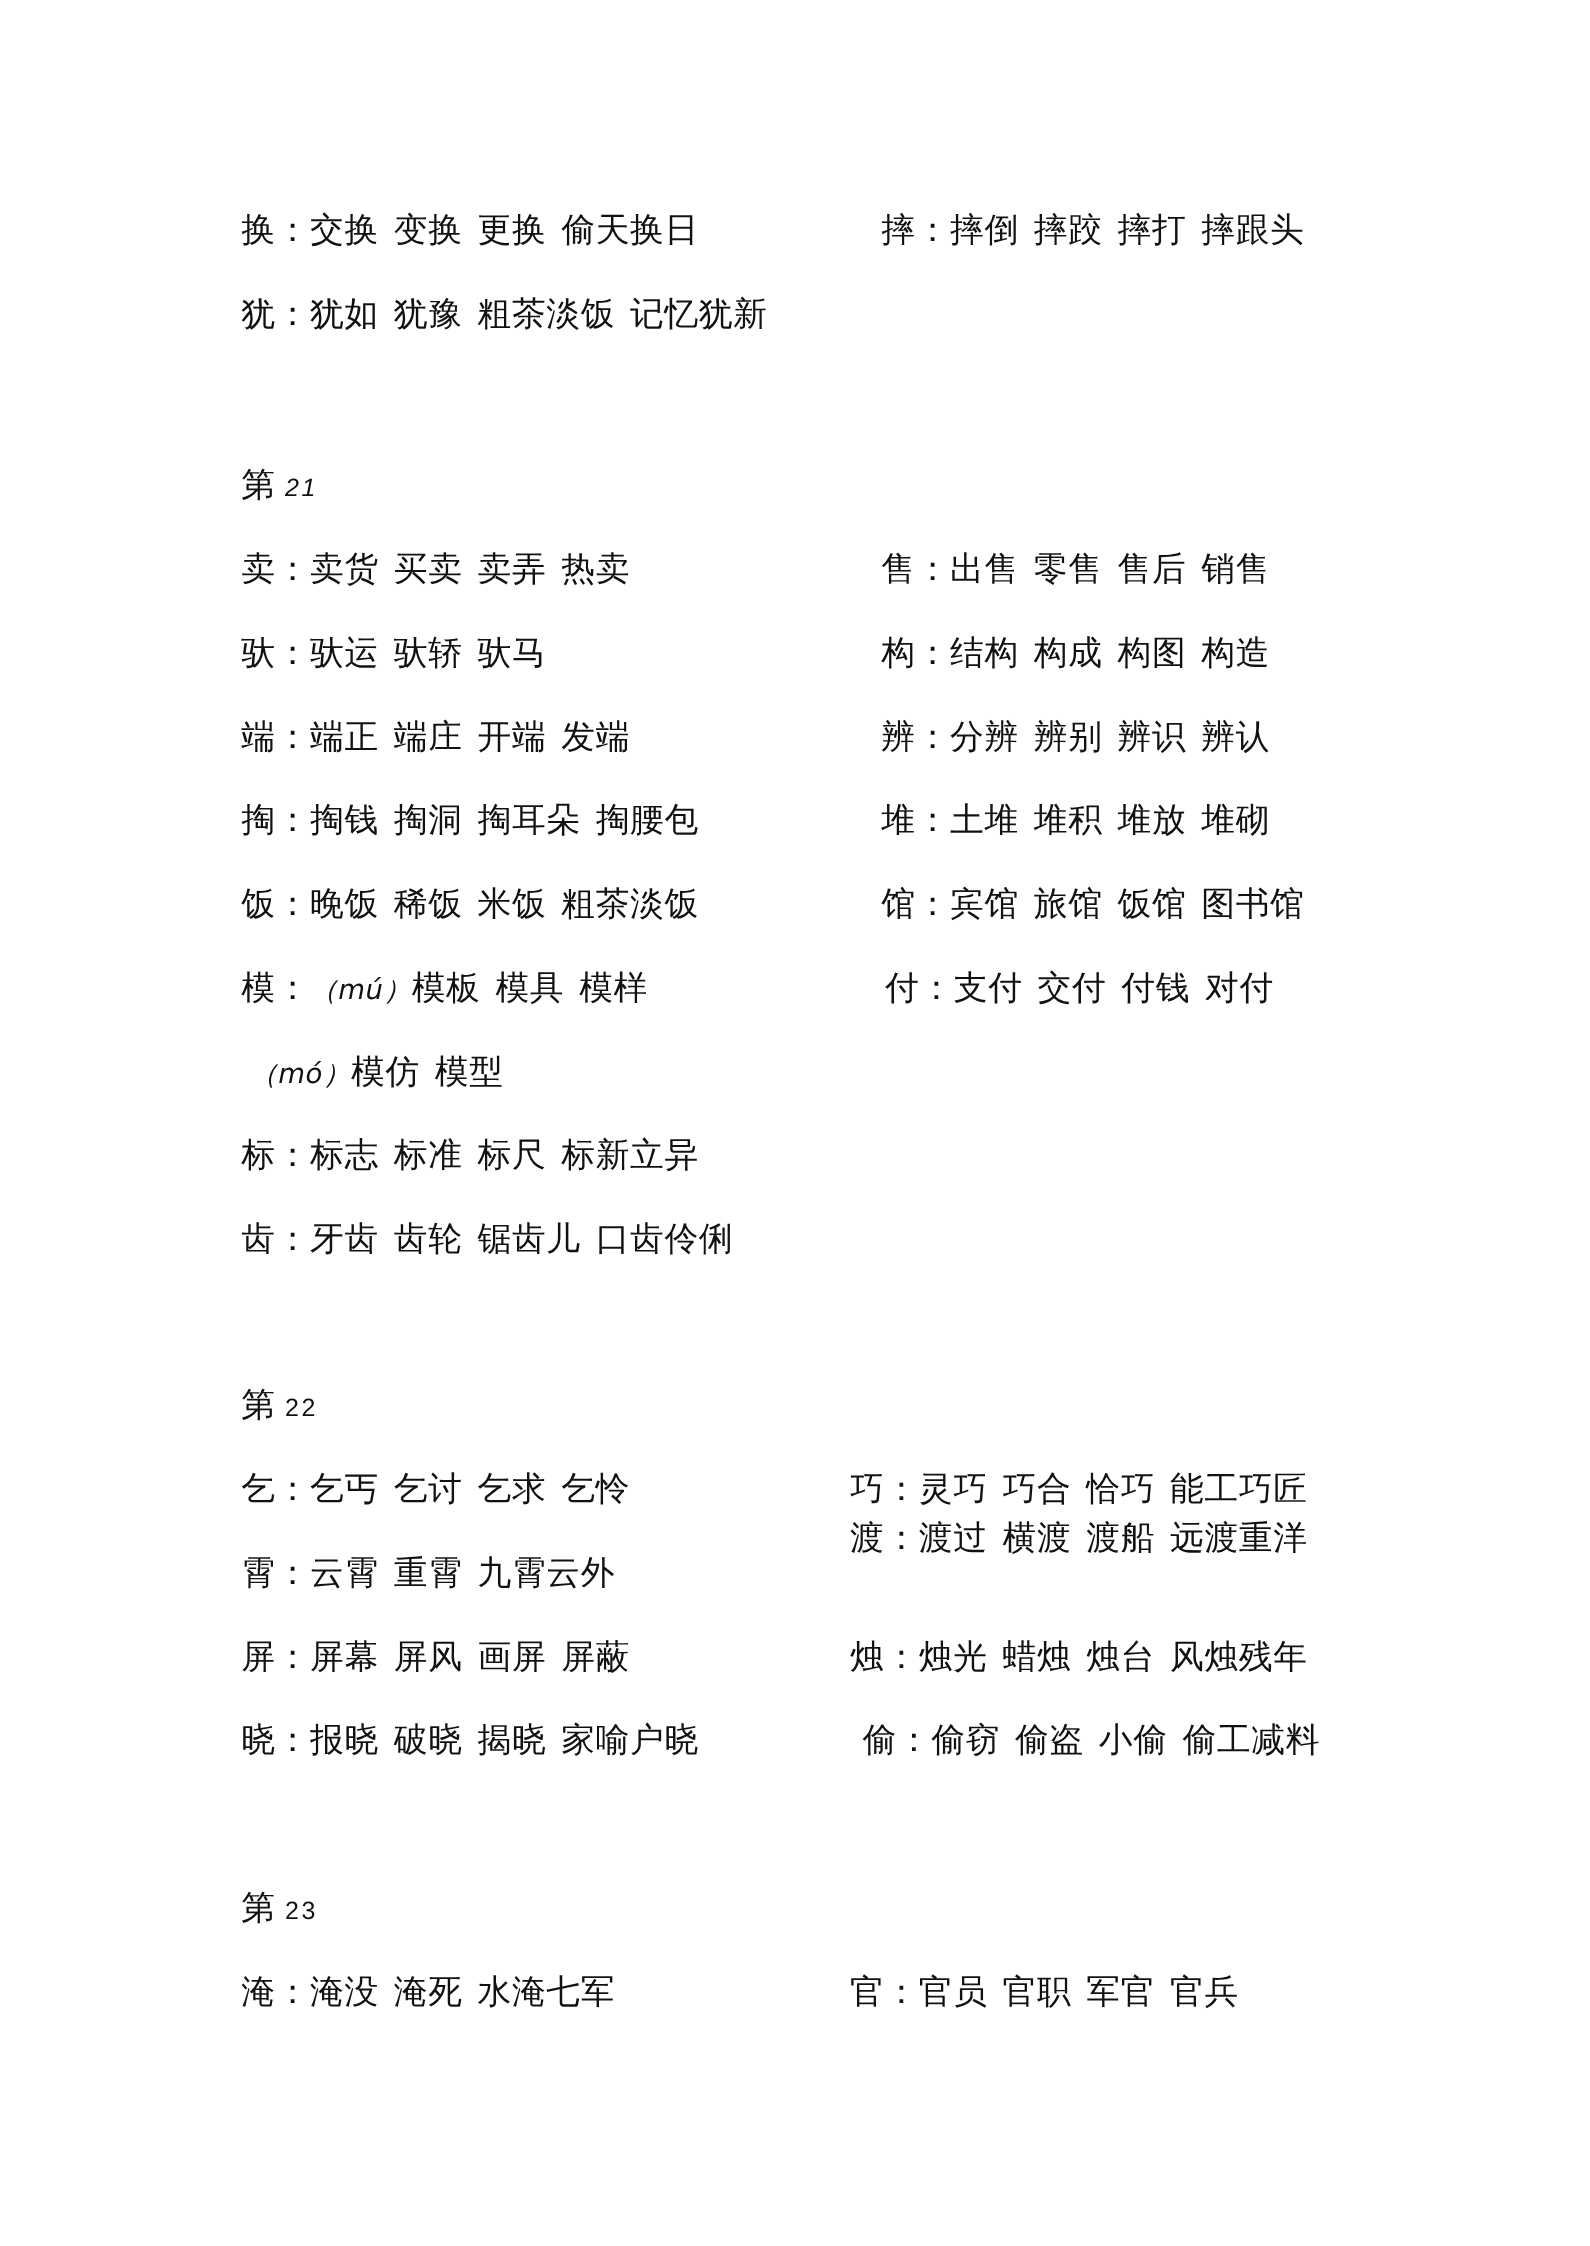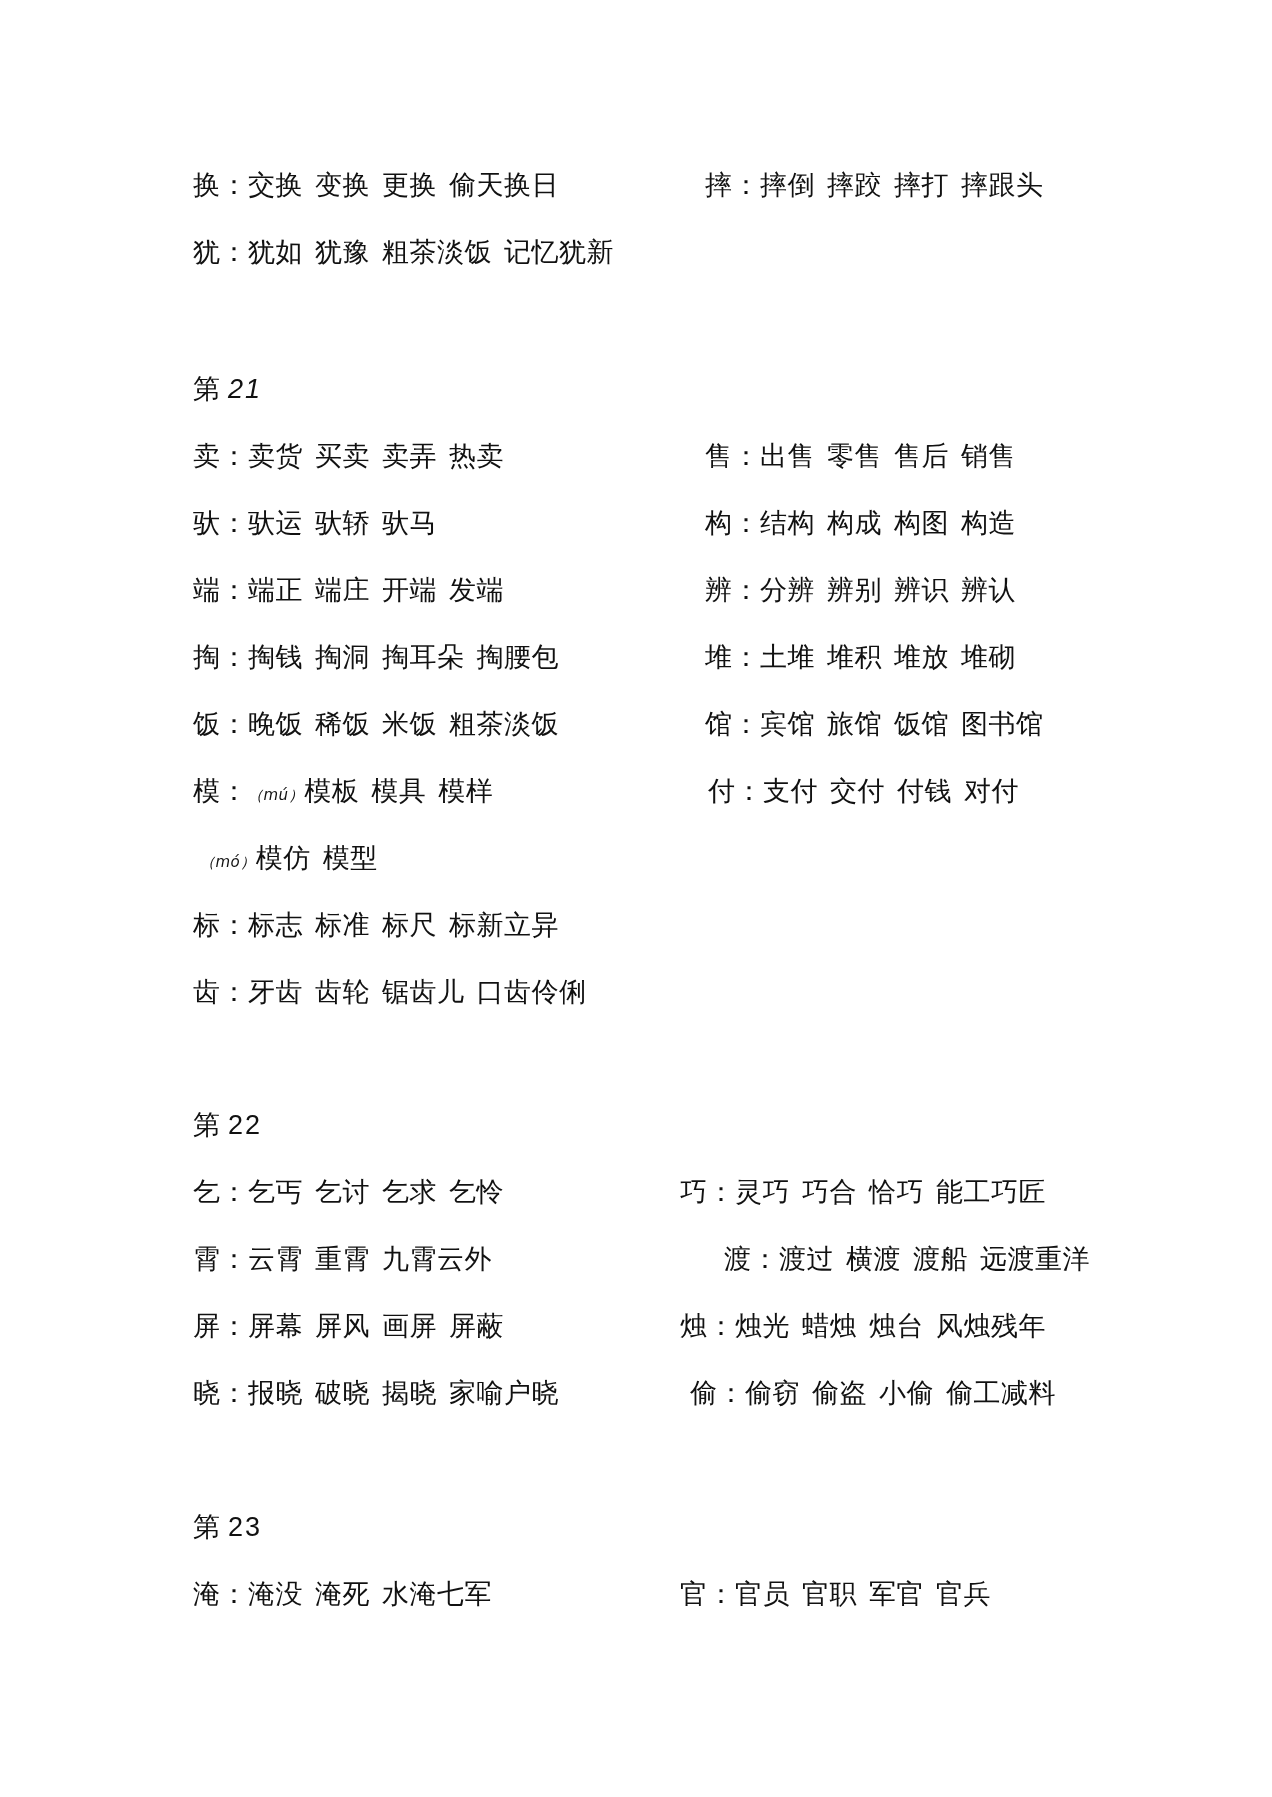--- a/index.html
+++ b/index.html
@@ -25,28 +25,28 @@
     .line .word { margin-right: 12px; }
     .heading {
       position: absolute;
       font-size: 27px;
       line-height: 34px;
       white-space: nowrap;
     }
     .heading .num {
       font-family: "Liberation Sans", sans-serif;
       font-style: italic;
-      font-size: 27px;
+      font-size: 20px;
       margin-left: 8px;
       letter-spacing: 2px;
     }
     .pinyin {
       font-family: "DejaVu Sans", sans-serif;
       font-style: italic;
-      font-size: 15px;
+      font-size: 22px;
     }
   </style>
 </head>
 <body>
 
 <div class="line" style="left:193px; top:168px;">
   <span>换</span><span>：</span><span class="word">交换</span><span class="word">变换</span><span class="word">更换</span><span class="word">偷天换日</span>
 </div>
 <div class="line" style="left:705px; top:168px;">
   <span>摔</span><span>：</span><span class="word">摔倒</span><span class="word">摔跤</span><span class="word">摔打</span><span class="word">摔跟头</span>
@@ -120,21 +120,21 @@
 <div class="line" style="left:193px; top:1175px;">
   <span>乞</span><span>：</span><span class="word">乞丐</span><span class="word">乞讨</span><span class="word">乞求</span><span class="word">乞怜</span>
 </div>
 <div class="line" style="left:680px; top:1175px;">
   <span>巧</span><span>：</span><span class="word">灵巧</span><span class="word">巧合</span><span class="word">恰巧</span><span class="word">能工巧匠</span>
 </div>
 
 <div class="line" style="left:193px; top:1242px;">
   <span>霄</span><span>：</span><span class="word">云霄</span><span class="word">重霄</span><span class="word">九霄云外</span>
 </div>
-<div class="line" style="left:680px; top:1242px;margin-left:44px;">
+<div class="line" style="left:680px; top:1214px;">
   <span>渡</span><span>：</span><span class="word">渡过</span><span class="word">横渡</span><span class="word">渡船</span><span class="word">远渡重洋</span>
 </div>
 
 <div class="line" style="left:193px; top:1309px;">
   <span>屏</span><span>：</span><span class="word">屏幕</span><span class="word">屏风</span><span class="word">画屏</span><span class="word">屏蔽</span>
 </div>
 <div class="line" style="left:680px; top:1309px;">
   <span>烛</span><span>：</span><span class="word">烛光</span><span class="word">蜡烛</span><span class="word">烛台</span><span class="word">风烛残年</span>
 </div>
 

